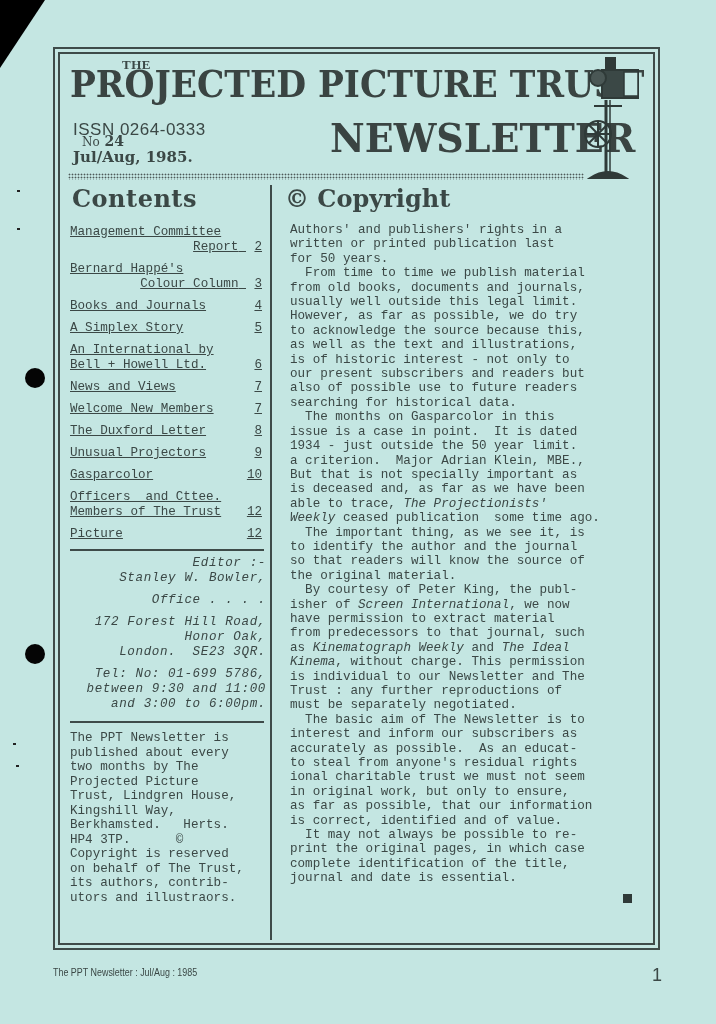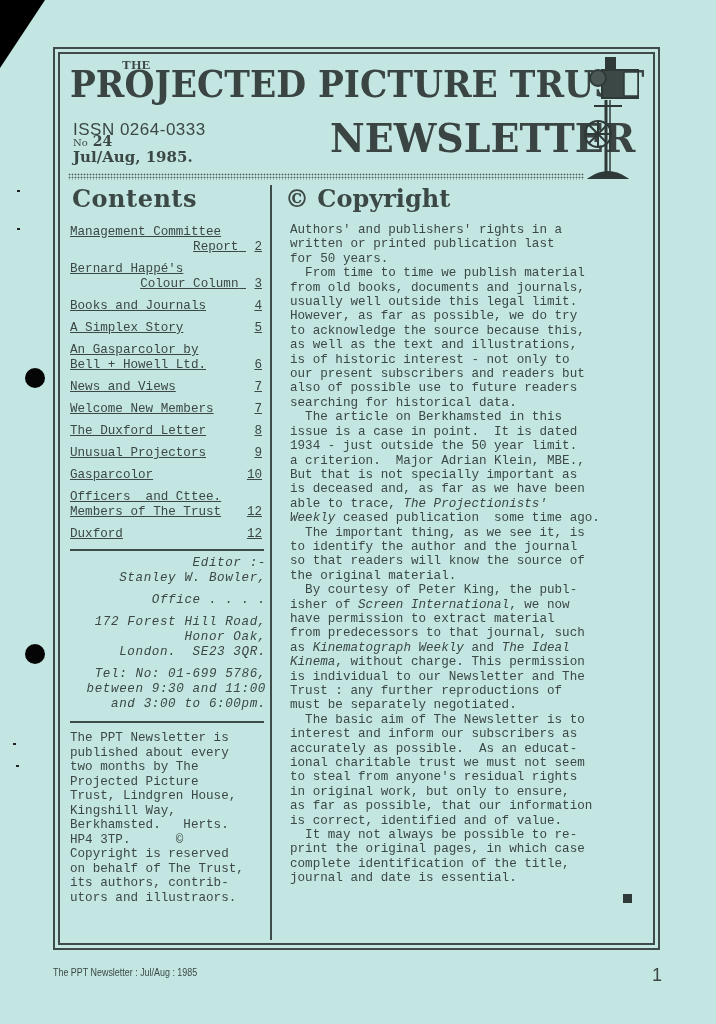--- a/index.html
+++ b/index.html
@@ -43,21 +43,21 @@
     transform: scaleX(0.95); transform-origin: left top;
   }
   .issn {
     position: absolute; left: 73px; top: 120px;
     font-family: "Liberation Sans", sans-serif; font-size: 17px; letter-spacing: 0.5px;
   }
   .issue-no {
     position: absolute; left: 73px; top: 133px;
     font-family: "DejaVu Serif", serif; font-size: 14px; font-weight: bold;
   }
-  .issue-no small { font-size: 10px; font-weight: normal; }
+  .issue-no small { font-size: 12px; font-weight: normal; margin-left: 9px; }
   .issue-date {
     position: absolute; left: 73px; top: 148px;
     font-family: "DejaVu Serif", serif; font-size: 15px; font-weight: bold;
   }
   .projector-icon { position: absolute; left: 584px; top: 54px; width: 62px; height: 128px; }
   .halftone-rule {
     position: absolute; left: 68px; top: 173px; width: 516px; height: 7px;
     background-image:
       radial-gradient(circle, #4d5a58 0.8px, transparent 1.1px);
     background-size: 3px 3px;
@@ -155,21 +155,21 @@
     <span class="t">Bernard Happé's</span>
     <div class="row2"><span>Colour Column</span>&nbsp;<span class="pg">3</span></div>
   </div>
   <div class="toc-item">
     <div class="row"><span>Books and Journals</span><span class="pg">4</span></div>
   </div>
   <div class="toc-item">
     <div class="row"><span>A Simplex Story</span><span class="pg">5</span></div>
   </div>
   <div class="toc-item">
-    <span class="t">An Gasparcolor by</span>
+    <span class="t">An International by</span>
     <div class="row"><span>Bell + Howell Ltd.</span><span class="pg">6</span></div>
   </div>
   <div class="toc-item">
     <div class="row"><span>News and Views</span><span class="pg">7</span></div>
   </div>
   <div class="toc-item">
     <div class="row"><span>Welcome New Members</span><span class="pg">7</span></div>
   </div>
   <div class="toc-item">
     <div class="row"><span>The Duxford Letter</span><span class="pg">8</span></div>
@@ -178,21 +178,21 @@
     <div class="row"><span>Unusual Projectors</span><span class="pg">9</span></div>
   </div>
   <div class="toc-item">
     <div class="row"><span>Gasparcolor</span><span class="pg">10</span></div>
   </div>
   <div class="toc-item">
     <span class="t">Officers  and Cttee.</span>
     <div class="row"><span>Members of The Trust</span><span class="pg">12</span></div>
   </div>
   <div class="toc-item">
-    <div class="row"><span>Duxford</span><span class="pg">12</span></div>
+    <div class="row"><span>Picture</span><span class="pg">12</span></div>
   </div>
 </div>
 
 <div class="hr" style="top:549px"></div>
 
 <div class="editor">
   <p><span>Editor :-</span>
 <span>Stanley W. Bowler,</span></p>
   <p>Office . . . .</p>
   <p><span>172 Forest Hill Road,</span>
@@ -230,21 +230,21 @@
     <span class="ln">  From time to time we publish material</span>
     <span class="ln">from old books, documents and journals,</span>
     <span class="ln">usually well outside this legal limit.</span>
     <span class="ln">However, as far as possible, we do try</span>
     <span class="ln">to acknowledge the source because this,</span>
     <span class="ln">as well as the text and illustrations,</span>
     <span class="ln">is of historic interest - not only to</span>
     <span class="ln">our present subscribers and readers but</span>
     <span class="ln">also of possible use to future readers</span>
     <span class="ln">searching for historical data.</span>
-    <span class="ln">  The article on Berkhamsted in this</span>
+    <span class="ln">  The months on Gasparcolor in this</span>
     <span class="ln">issue is a case in point.  It is dated</span>
     <span class="ln">1934 - just outside the 50 year limit.</span>
     <span class="ln">a criterion.  Major Adrian Klein, MBE.,</span>
     <span class="ln">But that is not specially important as</span>
     <span class="ln">is deceased and, as far as we have been</span>
     <span class="ln">able to trace, <i>The Projectionists'</i></span>
     <span class="ln"><i>Weekly</i> ceased publication  some time ago.</span>
     <span class="ln">  The important thing, as we see it, is</span>
     <span class="ln">to identify the author and the journal</span>
     <span class="ln">so that readers will know the source of</span>
@@ -254,22 +254,22 @@
     <span class="ln">have permission to extract material</span>
     <span class="ln">from predecessors to that journal, such</span>
     <span class="ln">as <i>Kinematograph Weekly</i> and <i>The Ideal</i></span>
     <span class="ln"><i>Kinema</i>, without charge. This permission</span>
     <span class="ln">is individual to our Newsletter and The</span>
     <span class="ln">Trust : any further reproductions of</span>
     <span class="ln">must be separately negotiated.</span>
     <span class="ln">  The basic aim of The Newsletter is to</span>
     <span class="ln">interest and inform our subscribers as</span>
     <span class="ln">accurately as possible.  As an educat-</span>
+    <span class="ln">to steal from anyone's residual rights</span>
     <span class="ln">ional charitable trust we must not seem</span>
-    <span class="ln">to steal from anyone's residual rights</span>
     <span class="ln">in original work, but only to ensure,</span>
     <span class="ln">as far as possible, that our information</span>
     <span class="ln">is correct, identified and of value.</span>
     <span class="ln">  It may not always be possible to re-</span>
     <span class="ln">print the original pages, in which case</span>
     <span class="ln">complete identification of the title,</span>
     <span class="ln">journal and date is essential.</span>
   </div>
 <div class="end-mark"></div>
 

